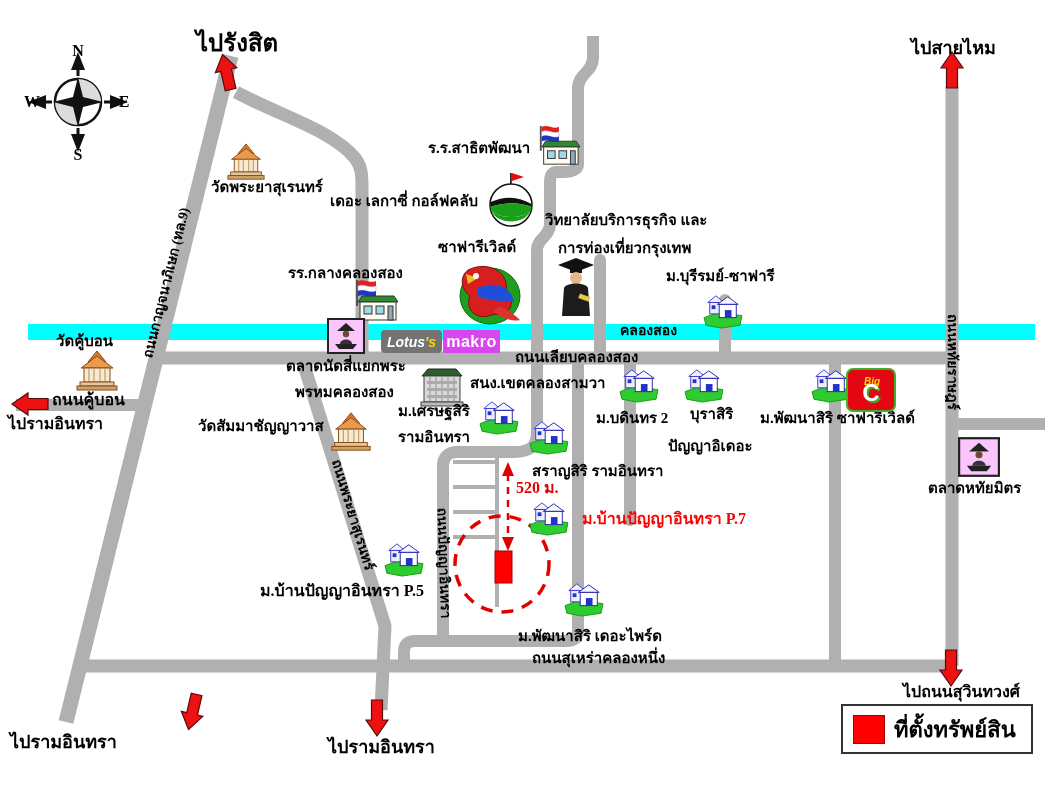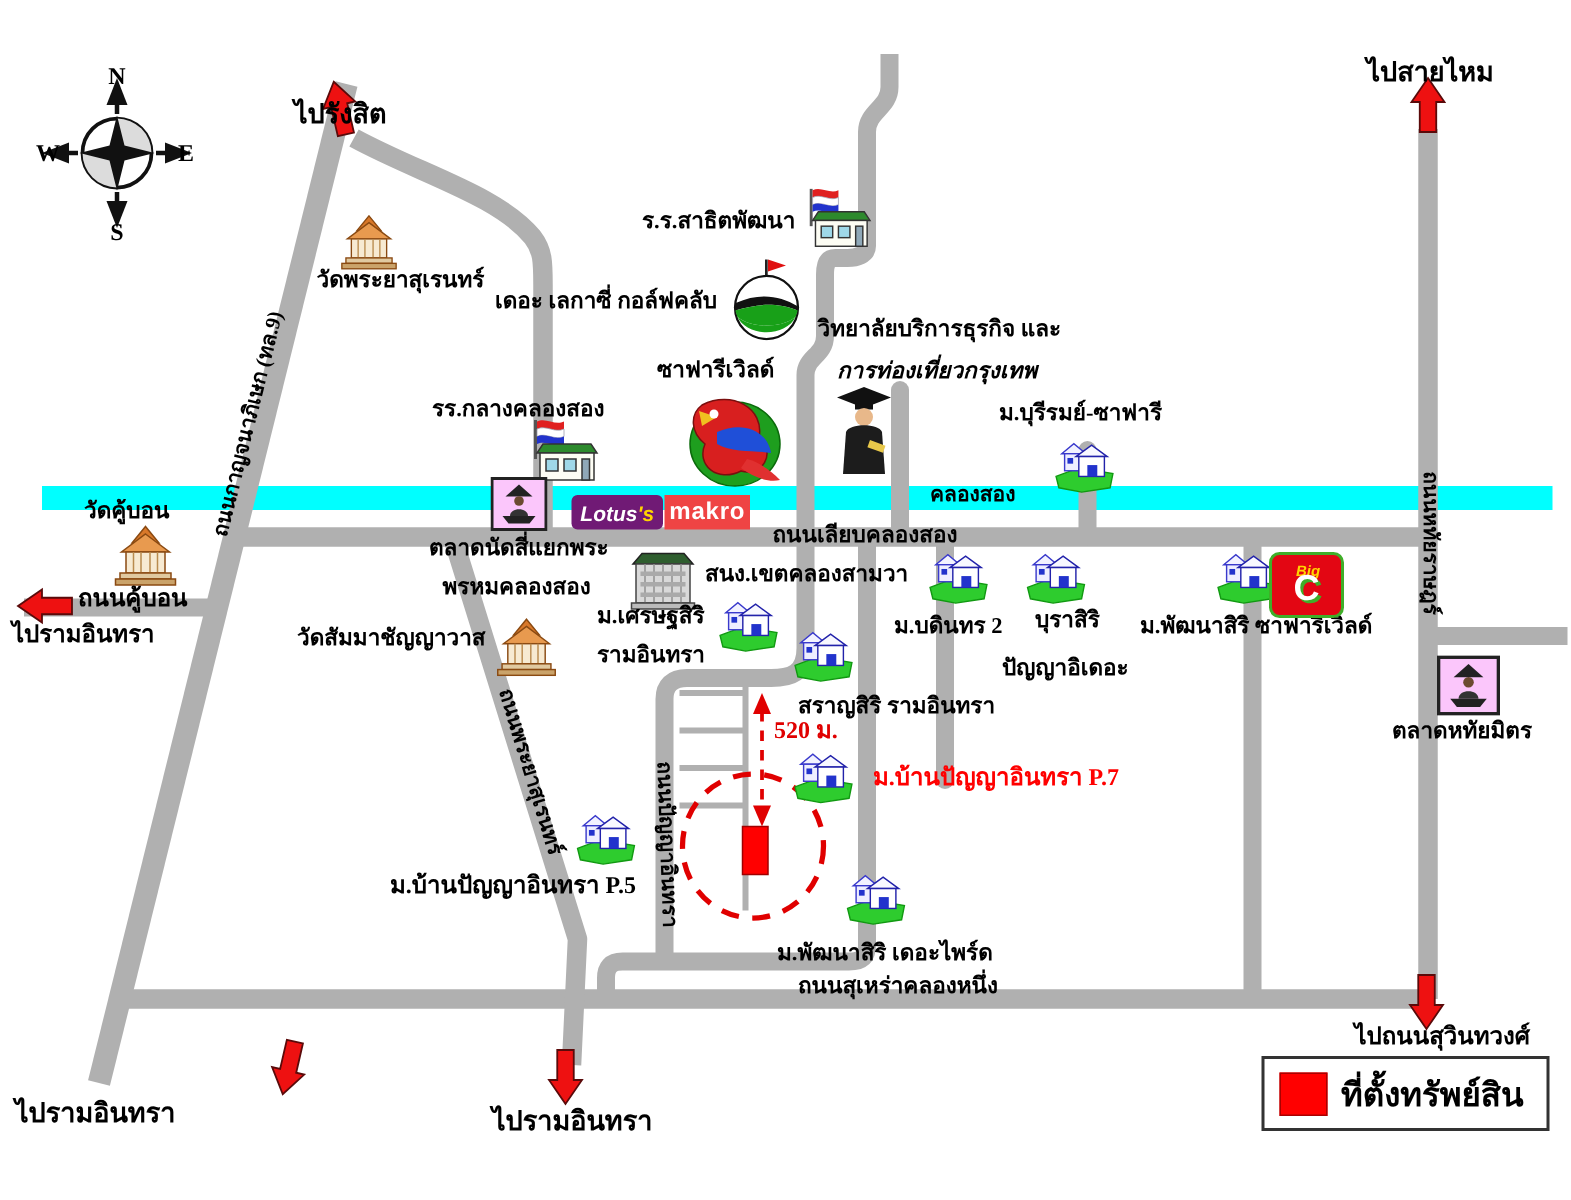--- a/index.html
+++ b/index.html
@@ -5,24 +5,24 @@
   html,body{margin:0;padding:0;background:#fff;}
   #map{position:relative;width:1047px;height:800px;background:#fff;overflow:hidden;
        font-family:"Liberation Serif",serif;}
   #roads{position:absolute;left:0;top:0;z-index:1;}
   .map-label{position:absolute;font-weight:bold;white-space:nowrap;color:#000;
              line-height:1.05;z-index:5;font-family:"Liberation Serif",serif;}
   .map-icon{position:absolute;z-index:4;}
   .map-icon svg{display:block;}
   .logo{position:absolute;z-index:6;font-family:"Liberation Sans",sans-serif;
         display:flex;align-items:center;justify-content:center;font-weight:bold;}
-  #lotus-logo{left:381px;top:330px;width:61px;height:23px;background:#701a75;color:#fff;
+  #lotus-logo{left:381px;top:330px;width:61px;height:23px;background:#737373;color:#fff;
               border-radius:4px;font-size:14px;font-style:italic;}
   #lotus-logo .suffix{color:#ffd400;}
-  #makro-logo{left:443px;top:330px;width:57px;height:23px;background:#ef4444;color:#fff;
+  #makro-logo{left:443px;top:330px;width:57px;height:23px;background:#d946ef;color:#fff;
               font-size:16px;letter-spacing:.5px;}
   #bigc-logo{left:846px;top:368px;width:46px;height:40px;background:#e30613;border-radius:7px;
              border:2px solid #3fae29;flex-direction:column;line-height:.8;}
   #bigc-logo .big{color:#ffd400;font-size:10px;font-style:italic;align-self:flex-start;margin-left:16px;}
   #bigc-logo .c{color:#fff;font-size:24px;text-shadow:2px 2px 0 #3fae29;margin-top:-3px;}
   #legend{position:absolute;left:841px;top:704px;width:192px;height:50px;border:2px solid #333;
           background:#fff;z-index:7;display:flex;align-items:center;gap:9px;padding-left:10px;
           box-sizing:border-box;}
   #legend .swatch{width:30px;height:27px;background:#ff0000;border:1px solid #a00;}
   #legend .txt{font-weight:bold;font-size:22px;color:#000;}
@@ -107,28 +107,28 @@
   <div class="logo" id="bigc-logo">
       <span class="big">Big</span>
       <span class="c">C</span>
     </div>
 
   <div id="legend">
     <span class="swatch"></span>
     <span class="txt">ที่ตั้งทรัพย์สิน</span>
   </div>
 
-<div class="map-label" style="font-size: 18px; left: 196px; top: 31px; margin-top: 36px;">ไปรังสิต</div>
+<div class="map-label" style="font-size: 24px; left: 196px; top: 31px;">ไปรังสิต</div>
     <div class="map-label" style="font-size: 18px; left: 911px; top: 39px;">ไปสายไหม</div>
     <div class="map-label" style="font-size: 15px; left: 211px; top: 180px;">วัดพระยาสุเรนทร์</div>
     <div class="map-label" style="font-size: 15px; left: 330px; top: 194px;">เดอะ เลกาซี่ กอล์ฟคลับ</div>
     <div class="map-label" style="font-size: 15px; left: 428px; top: 141px;">ร.ร.สาธิตพัฒนา</div>
     <div class="map-label" style="font-size: 15px; left: 438px; top: 240px;">ซาฟารีเวิลด์</div>
     <div class="map-label" style="font-size: 15px; left: 545px; top: 213px;">วิทยาลัยบริการธุรกิจ และ</div>
-    <div class="map-label" style="font-size: 15px; left: 558px; top: 241px; font-style: italic;">การท่องเที่ยวกรุงเทพ</div>
+    <div class="map-label" style="font-size: 15px; left: 558px; top: 241px;">การท่องเที่ยวกรุงเทพ</div>
     <div class="map-label" style="font-size: 15px; left: 288px; top: 266px;">รร.กลางคลองสอง</div>
     <div class="map-label" style="font-size: 15px; left: 666px; top: 269px;">ม.บุรีรมย์-ซาฟารี</div>
     <div class="map-label" style="font-size: 14px; left: 620px; top: 324px;">คลองสอง</div>
     <div class="map-label" style="font-size: 15px; left: 515px; top: 350px;">ถนนเลียบคลองสอง</div>
     <div class="map-label" style="font-size: 15px; left: 56px; top: 334px;">วัดคู้บอน</div>
     <div class="map-label" style="font-size: 16px; left: 52px; top: 392px;">ถนนคู้บอน</div>
     <div class="map-label" style="font-size: 16px; left: 8px; top: 416px;">ไปรามอินทรา</div>
     <div class="map-label" style="font-size: 15px; left: 286px; top: 359px;">ตลาดนัดสี่แยกพระ</div>
     <div class="map-label" style="font-size: 15px; left: 295px; top: 385px;">พรหมคลองสอง</div>
     <div class="map-label" style="font-size: 15px; left: 470px; top: 376px;">สนง.เขตคลองสามวา</div>

